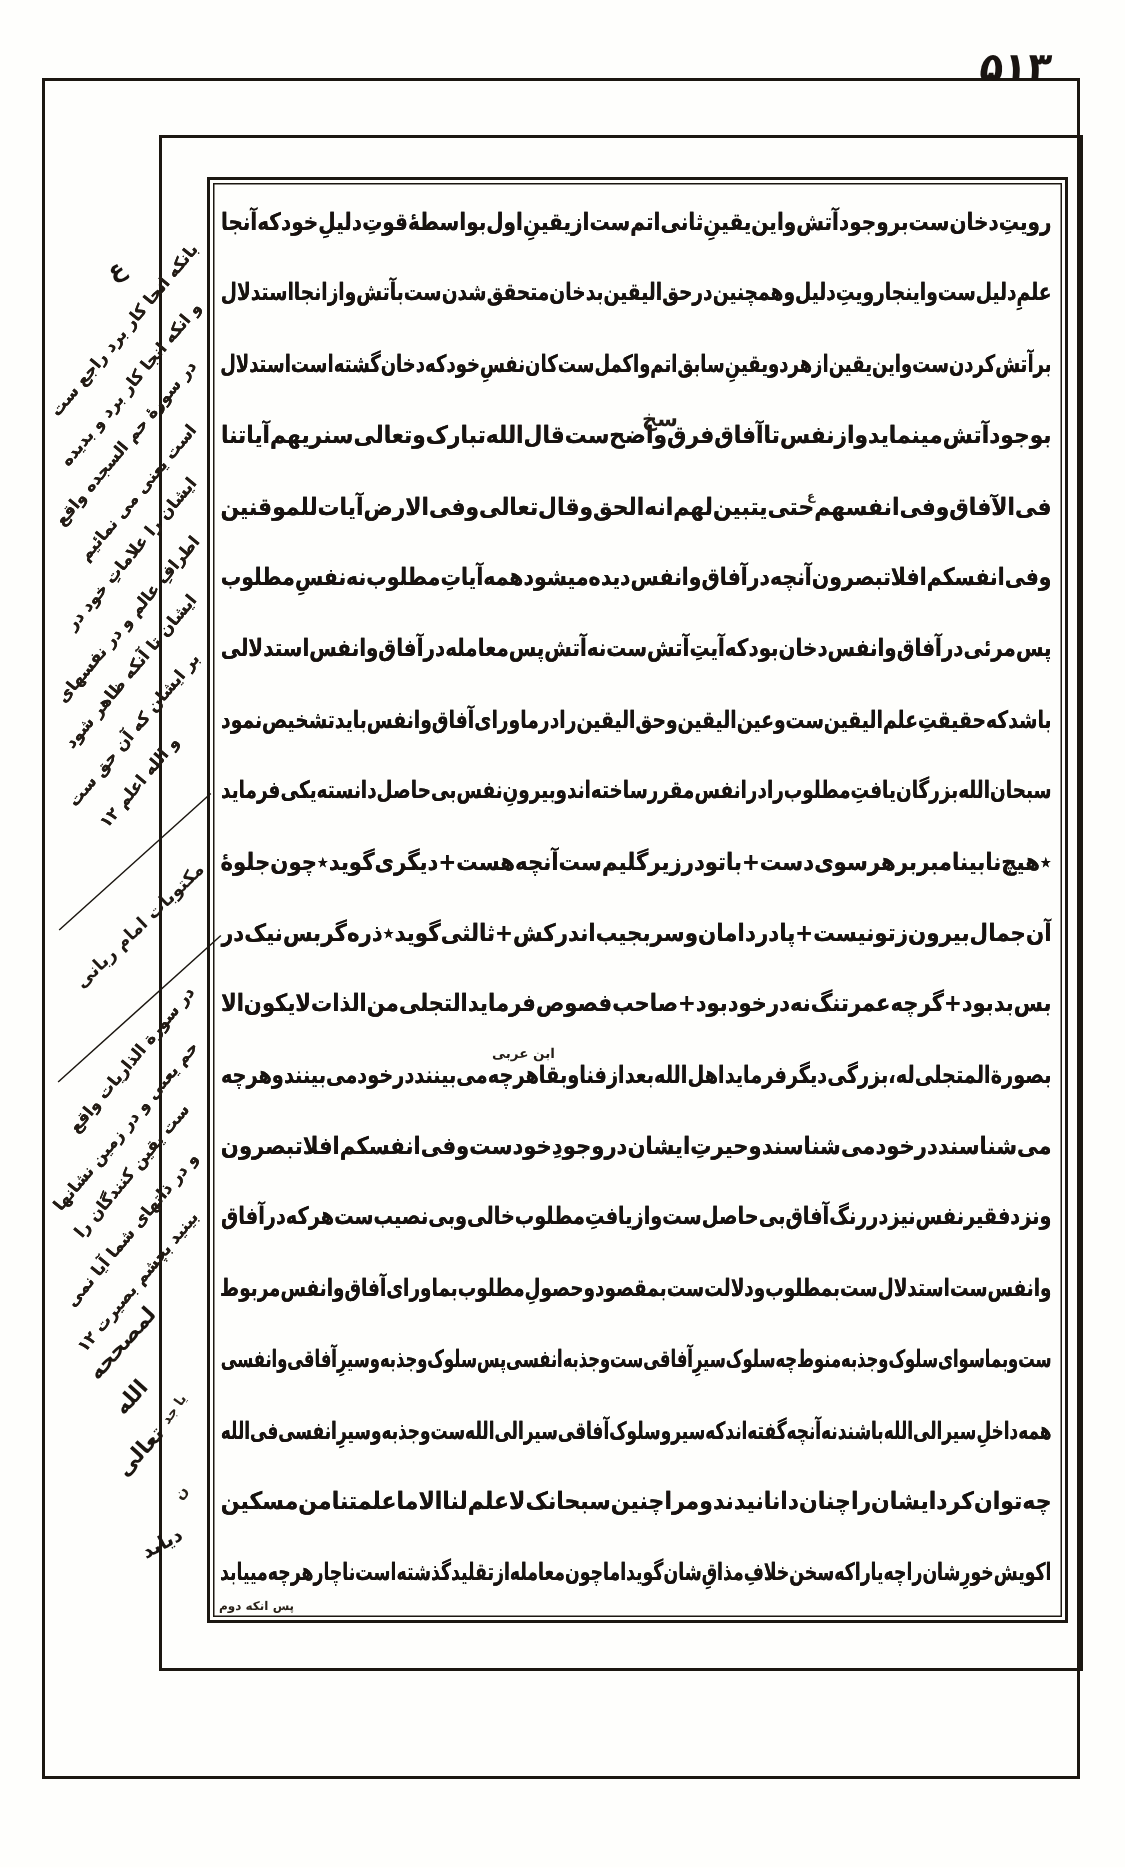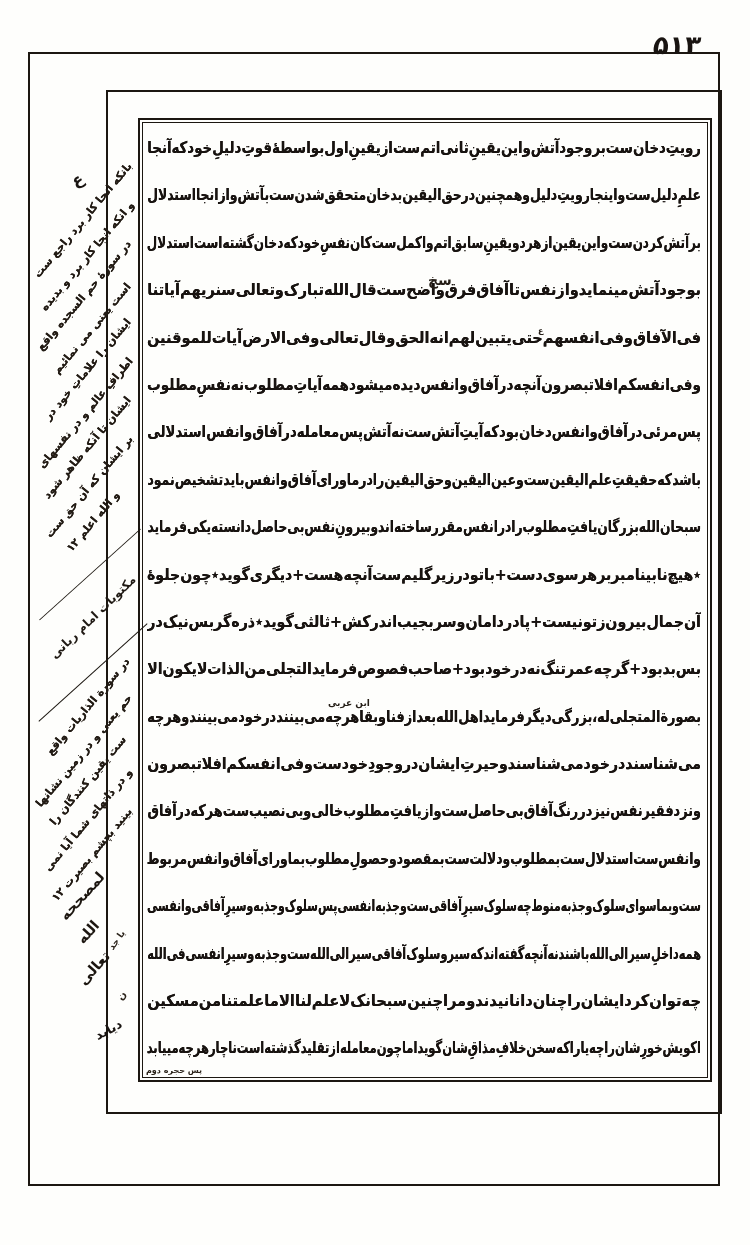--- a/index.html
+++ b/index.html
@@ -589,15 +589,15 @@
   <div class="margin-line" style="left:28px;top:811px;">و در ذاتهای شما آیا نمی</div>
   <div class="margin-line" style="left:30px;top:848px;">بینید بچشم بصیرت ۱۲</div>
 
   <div class="signature-line" style="left:34px;top:888px;">لمصححه</div>
   <div class="signature-line" style="left:40px;top:924px;">الله</div>
   <div class="signature-line" style="left:46px;top:960px;">تعالی</div>
 
   <div class="gutter-note" style="left:106px;top:935px;">یا جد</div>
   <div class="gutter-note" style="left:117px;top:990px;font-size:10px;">ن</div>
   <div class="catchword">دیابد</div>
-  <div class="foot-note">پس حجره دوم</div>
+  <div class="foot-note">پس انکه دوم</div>
 
 </div>
 
 </body></html>

